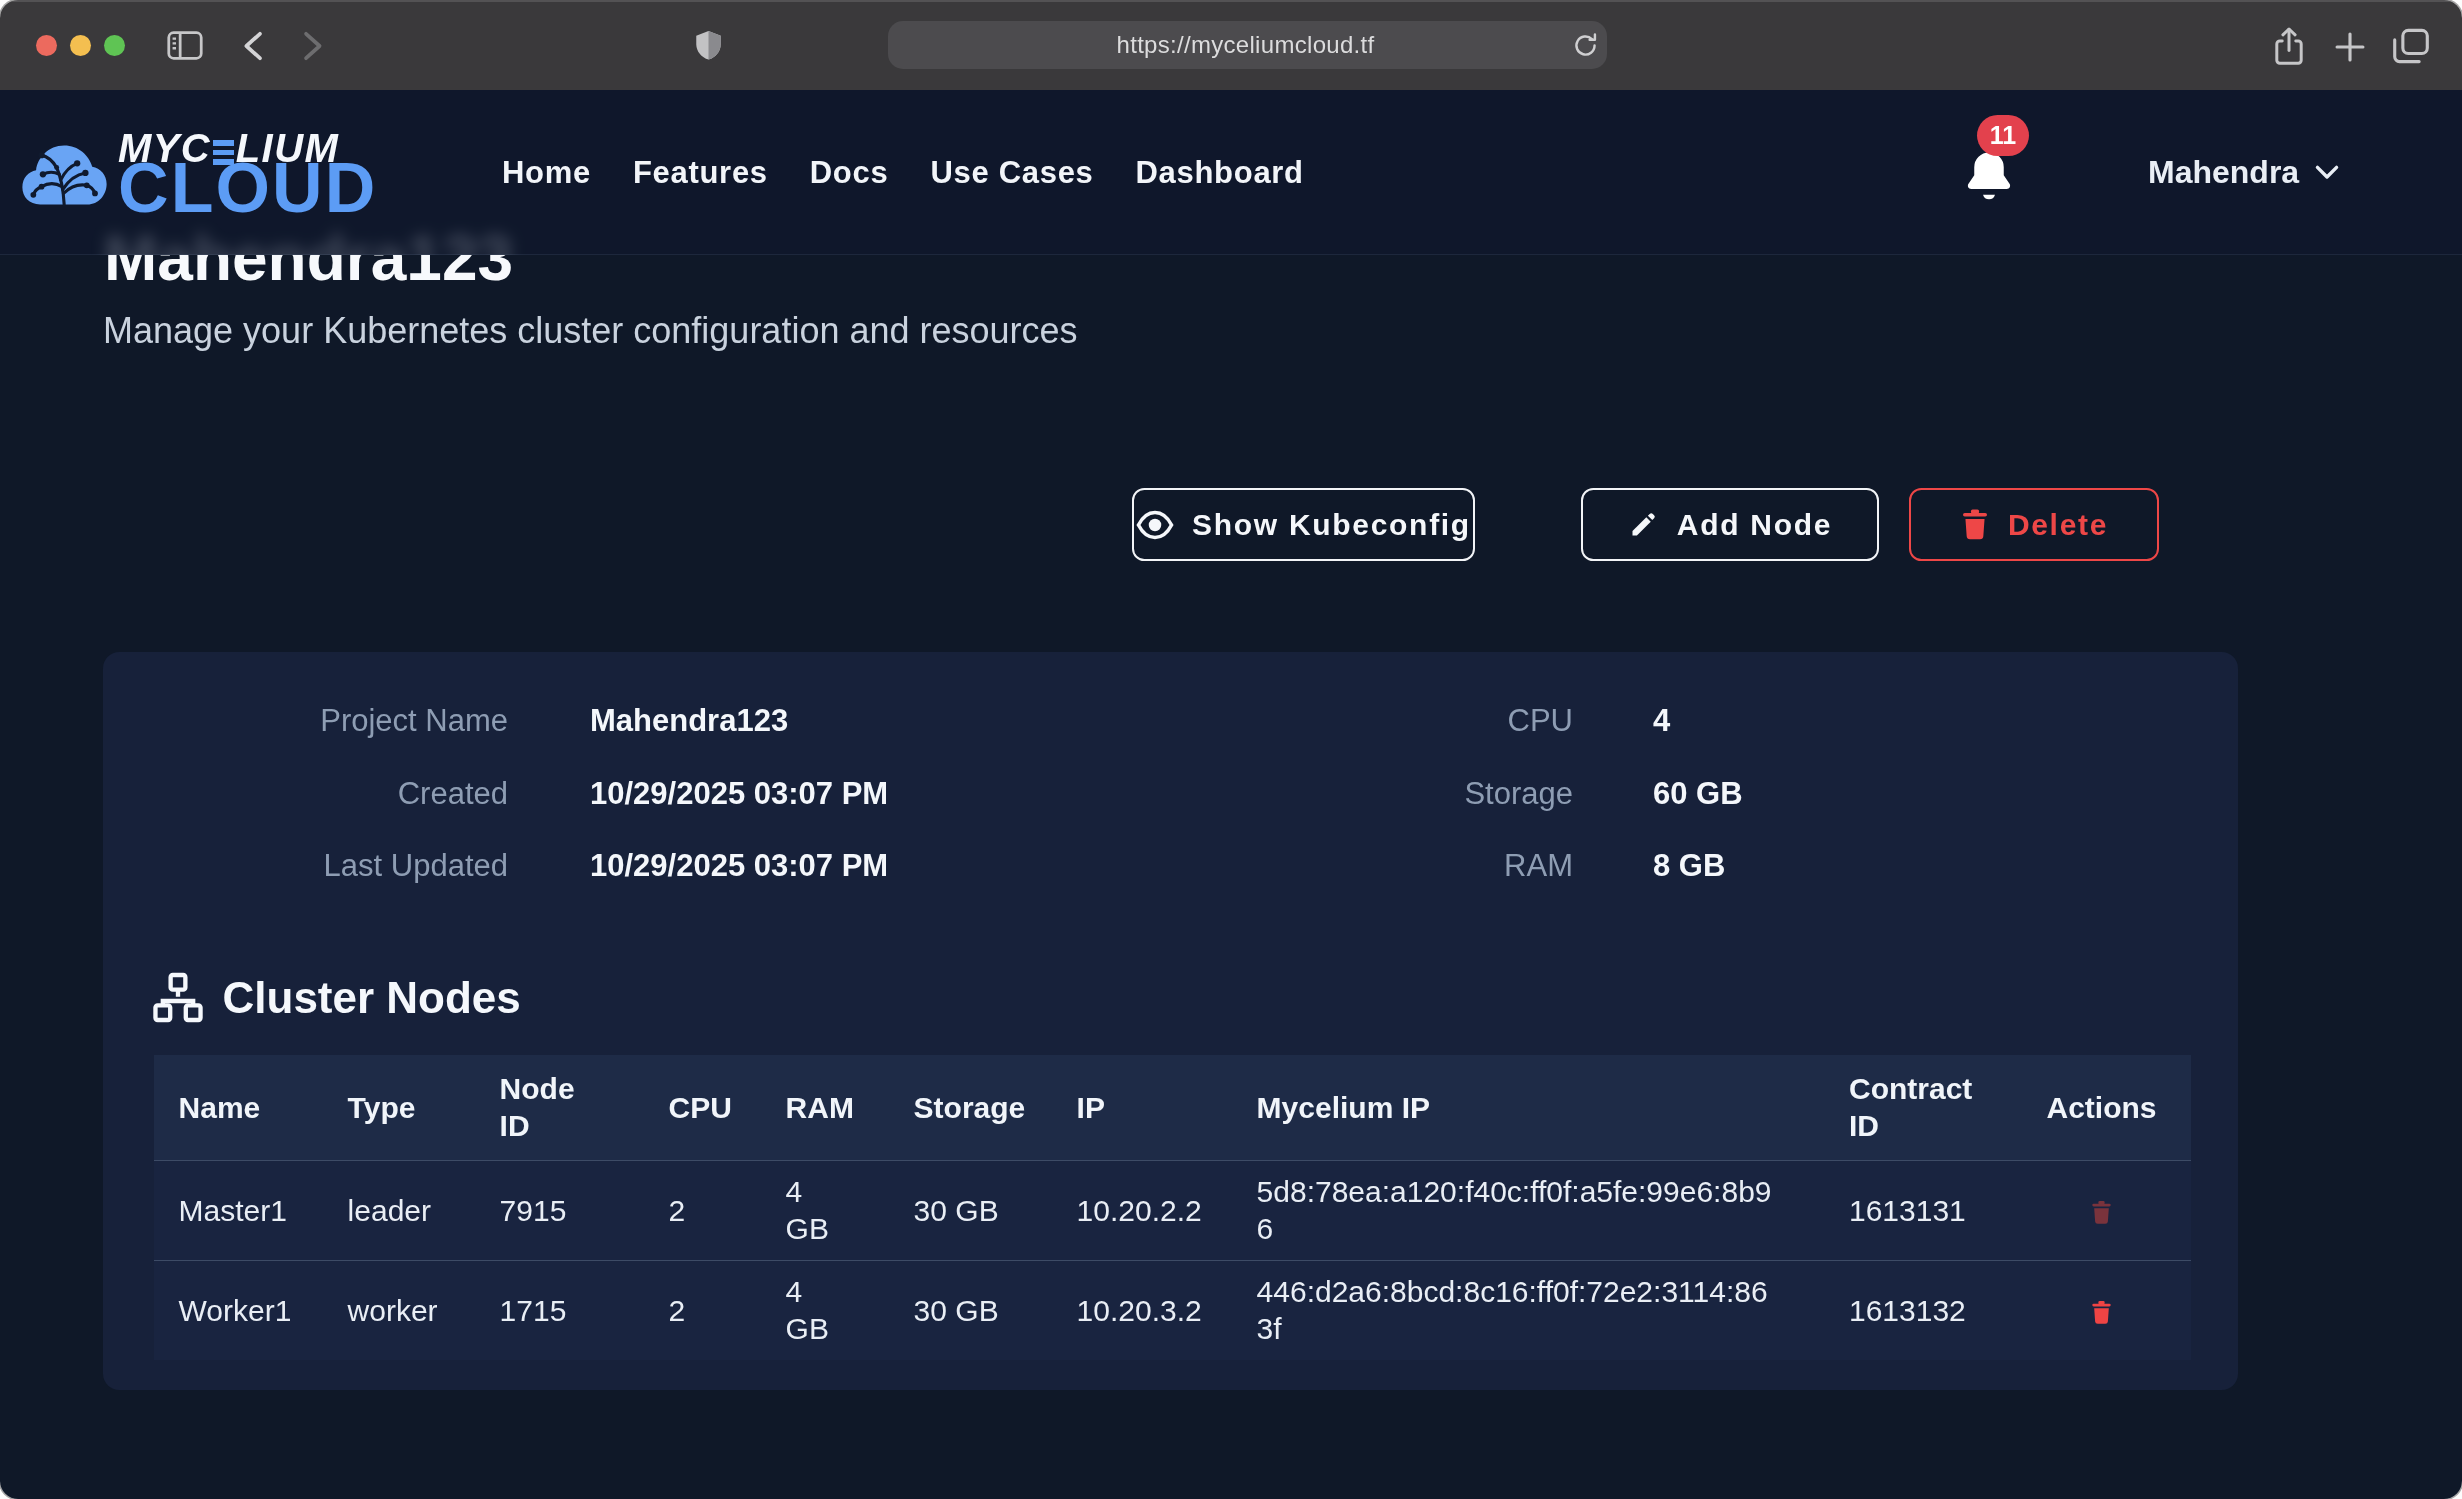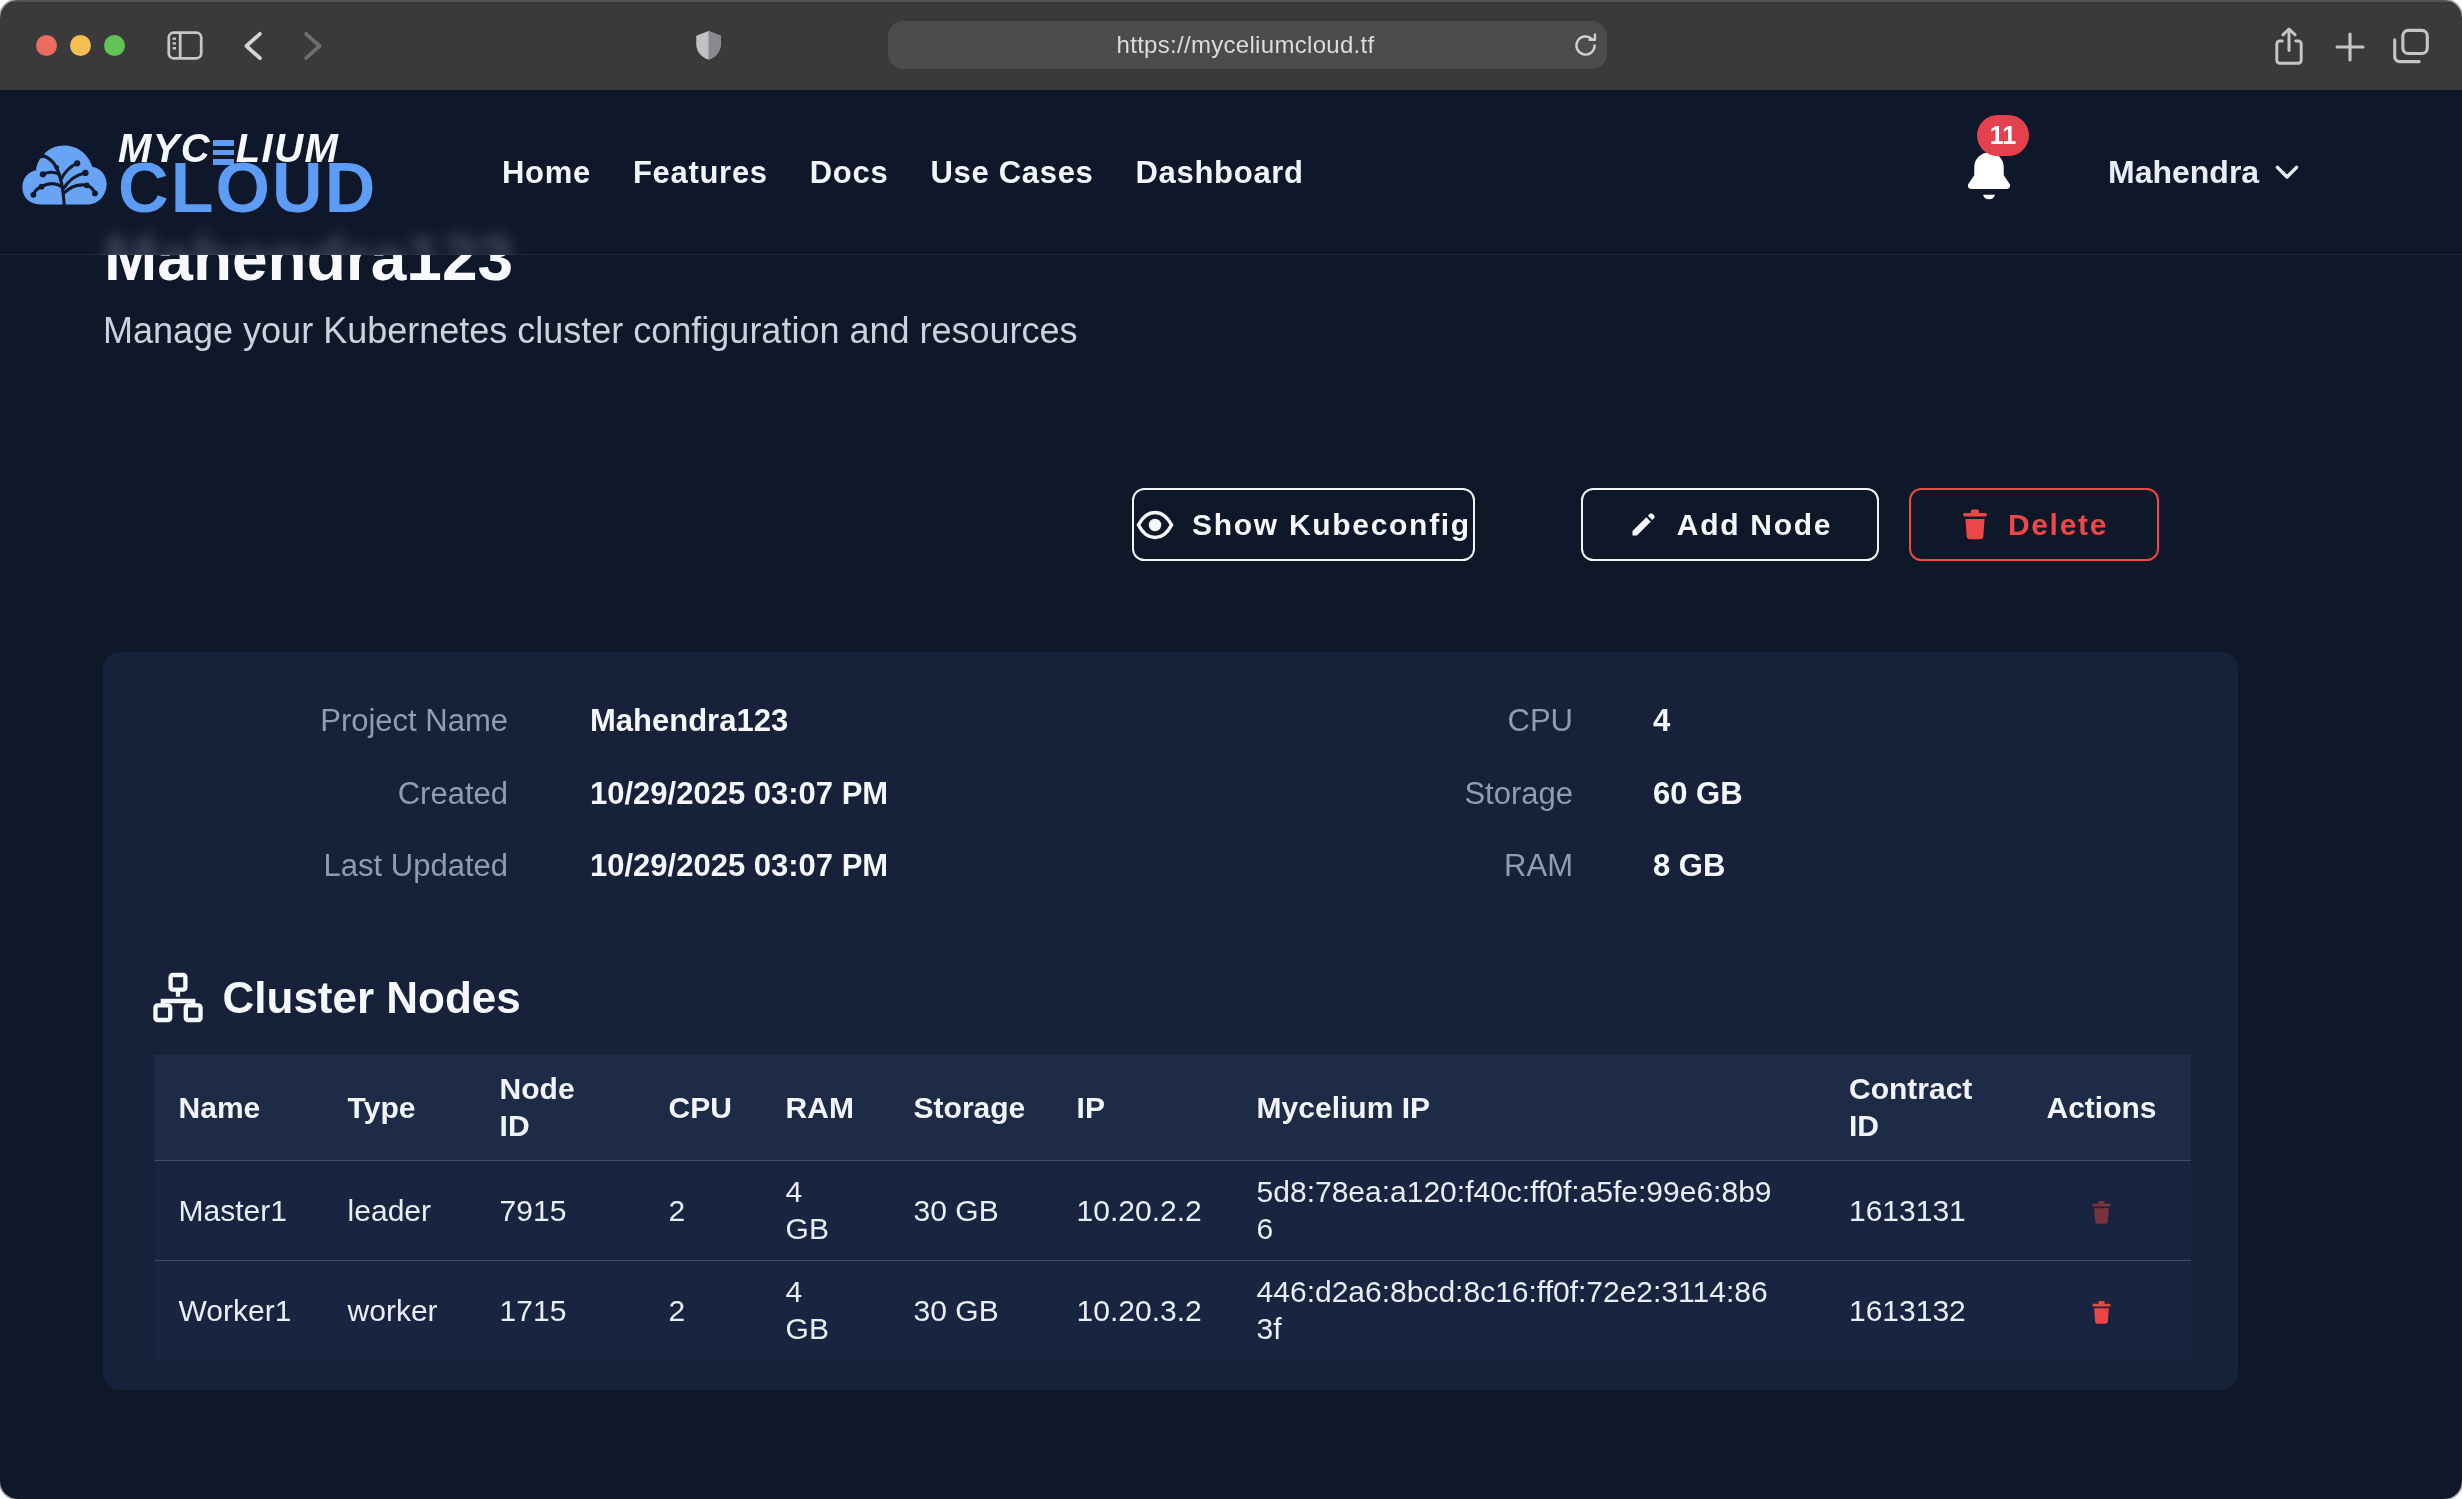--- a/index.html
+++ b/index.html
@@ -45,21 +45,21 @@
   .logo-line1 { font-size:40px; font-weight:800; letter-spacing:1.4px; color:#f5f8fc; line-height:32px; white-space:nowrap;font-style:italic; }
   .logo-line1 .ebars { display:inline-block; width:20.5px; height:24.6px; margin:0 2.1px; vertical-align:-2.7px; }
   .logo-line2 { font-size:70px; font-weight:800; letter-spacing:2.1px; color:#5c9cf5; line-height:46px; margin-top:0.7px; white-space:nowrap; }
   .nav { position:absolute; left:502px; top:0; height:165px; display:flex; align-items:center; gap:42px; }
   .nav a { font-size:31px; font-weight:700; letter-spacing:0.7px; color:#f2f5f9; text-decoration:none; white-space:nowrap; }
   .bell-wrap { position:absolute; left:1959px; top:56px; }
   .badge { position:absolute; left:1977px; top:24.6px; min-width:52px; height:41px; border-radius:20.5px;
            background:#e3414d; color:#fff; font-size:25px; font-weight:700; text-align:center;
            line-height:41px; padding:0 6.8px; z-index:3; }
   .user { position:absolute; left:2108px; top:0; height:165px; display:flex; align-items:center; gap:15px; }
-  .user-name { font-size:32px; font-weight:600; color:#e9eef5; }
+  .user-name { font-size:32px; font-weight:600; color:#e9eef5;margin-left:40px; }
 
   
   .btn { position:absolute; top:398px; height:73px; border:2.1px solid #f2f4f7; border-radius:12.3px;
          background:transparent; font-family:"Liberation Sans", sans-serif;
          display:flex; align-items:center; justify-content:center; gap:18px;
          font-size:30px; font-weight:700; letter-spacing:1.7px; color:#f5f7fa; z-index:1; }
   .btn-kubeconfig { left:1132px; width:343px; }
   .btn-addnode   { left:1581px; width:298px; }
   .btn-delete    { left:1909px; width:250px; border-color:#ee4747; color:#ee4747; }
 

